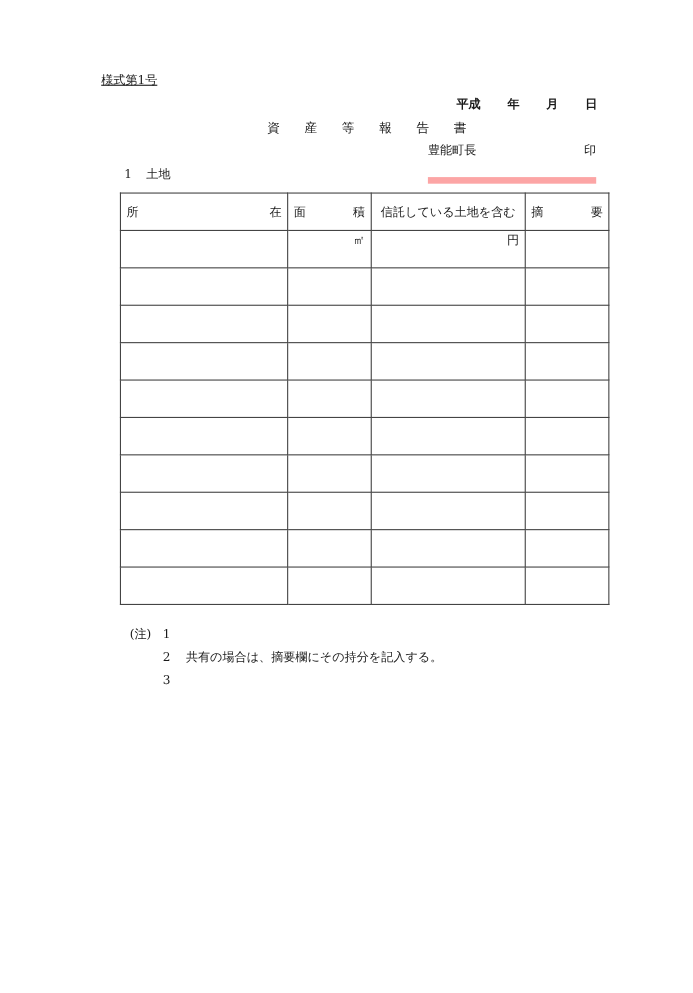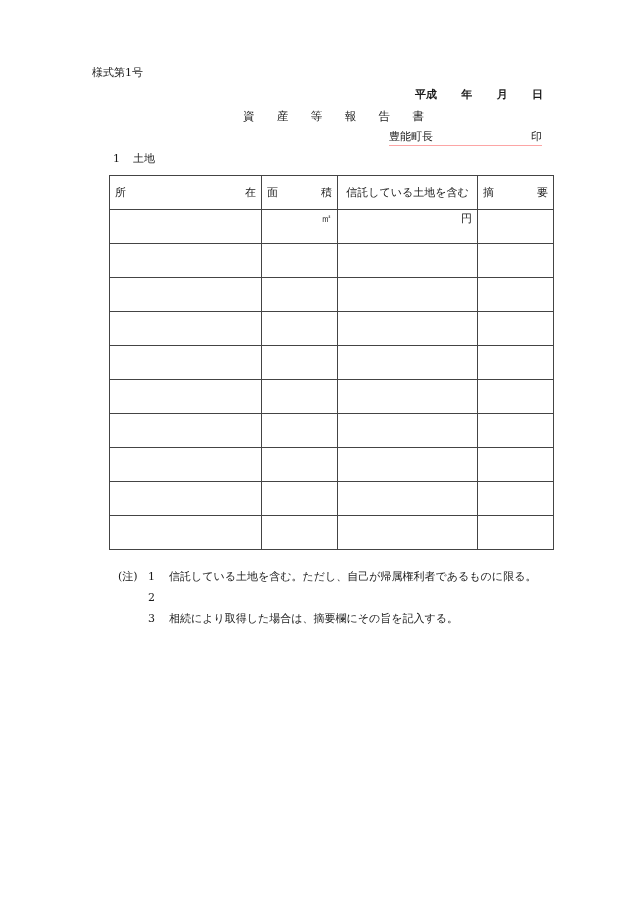--- a/index.html
+++ b/index.html
@@ -1,23 +1,23 @@
 <!DOCTYPE html>
 <html><head>
 <meta charset="utf-8">
 <style>
   html, body { margin:0; padding:0; background:#ffffff; }
   body { width:630px; height:903px; position:relative; overflow:hidden;
          font-family:"DejaVu Serif","Liberation Serif",serif; color:#1a1a1a; font-size:11px; }
   .abs { position:absolute; white-space:nowrap; line-height:14px; }
-  #form-no { left:92px; top:66px; }
+  #form-no { left:92px; top:66px;text-decoration:underline; }
   #date-line { left:415px; top:88px; width:128px; display:flex; justify-content:space-between; }
   #date-line span { display:inline-block;font-weight:bold; }
   #title { left:243px; top:109px; width:181px; display:flex; justify-content:space-between; font-size:11.5px; }
-  #mayor { left:389px; top:130px; width:153px; border-bottom:1px solid #fca5a5; display:flex; justify-content:space-between; padding-bottom:1px; }
+  #mayor { left:389px; top:130px; width:153px; border-bottom:6px solid #fca5a5; display:flex; justify-content:space-between; padding-bottom:17px; }
   #section { left:113px; top:152px; }
   #section .num { margin-right:13px; }
   table#land { position:absolute; left:109px; top:175px; border-collapse:collapse; }
   table#land td, table#land th { border:1px solid #444; padding:0 5px; font-weight:normal; font-size:11px; }
   table#land th { height:33px; }
   table#land td { height:33px; vertical-align:top; }
   .c1 { width:141px; } .c2 { width:65px; } .c3 { width:129px; } .c4 { width:65px; }
   .split { display:flex; justify-content:space-between; }
   .unit { text-align:right; padding-top:3px; line-height:12px; }
   #notes { position:absolute; left:118px; top:566px; }
@@ -144,24 +144,23 @@
         <td></td>
         <td></td>
       </tr>
     </tbody>
 </table>
 
 <div id="notes">
   <div class="note">
     <span class="pre">(注)</span>
     <span class="n">1</span>
-    <span>信託している土地を含む。ただし、自己が帰属権利者であるものに限る。</span>
   </div>
   <div class="note">
     <span class="pre"></span>
     <span class="n">2</span>
+    <span>共有の場合は、摘要欄にその持分を記入する。</span>
   </div>
   <div class="note">
     <span class="pre"></span>
     <span class="n">3</span>
-    <span>相続により取得した場合は、摘要欄にその旨を記入する。</span>
   </div>
 </div>
 
 </body></html>

